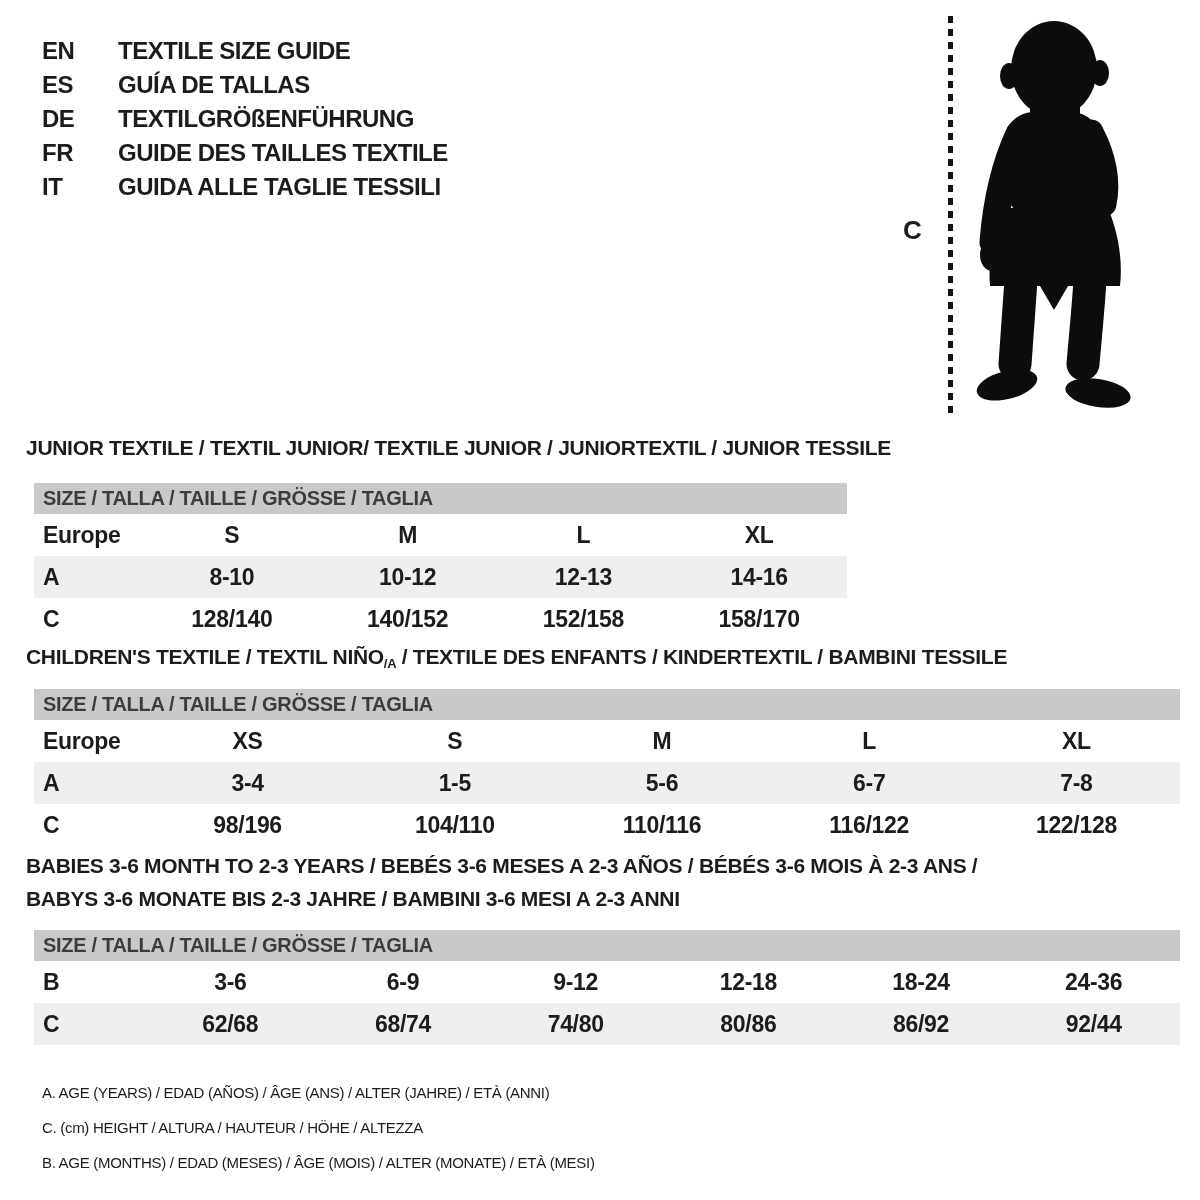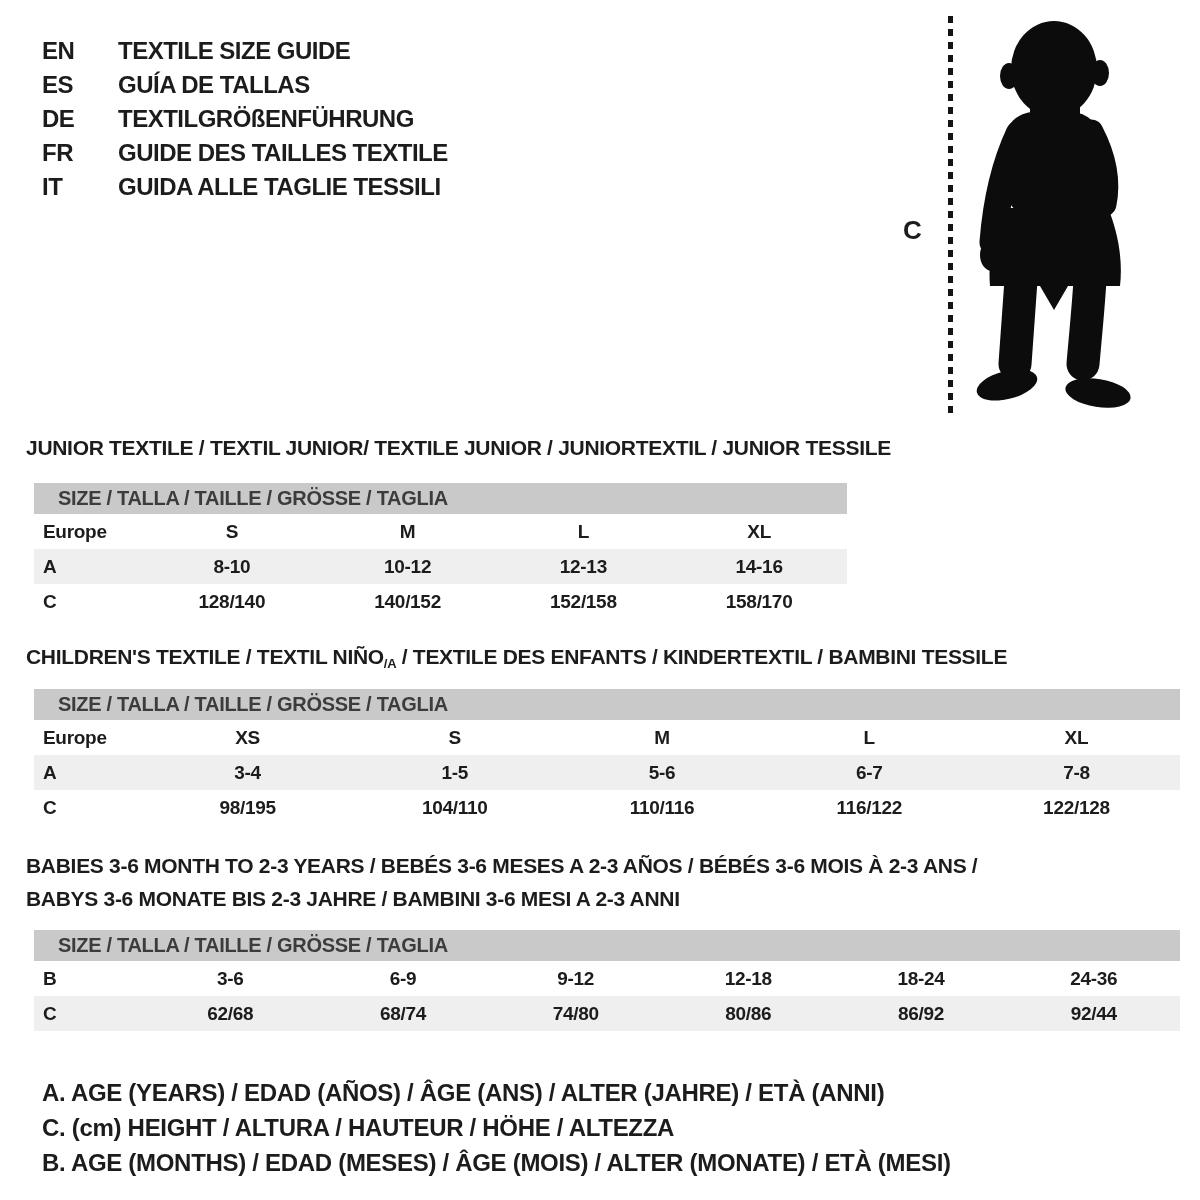--- a/index.html
+++ b/index.html
@@ -38,35 +38,35 @@
   }
   .sub-a { font-size:13px; vertical-align:-4px; font-weight:bold; }
 
   .size-table { position:absolute; left:34px; }
   .t1 { top:483px; width:813px; }
   .t2 { top:689px; width:1146px; }
   .t3 { top:930px; width:1146px; }
 
   .tbl-bar {
     height:31px; line-height:31px; background:#c9c9c9; color:#3c3c3c;
-    font-size:20px; font-weight:bold; letter-spacing:-0.3px; padding-left:24px;
+    font-size:20px; font-weight:bold; letter-spacing:-0.3px; padding-left:9px;
   }
   .tbl-row {
-    display:flex; height:35px; align-items:center;
-    font-size:19px; font-weight:bold; letter-spacing:-0.3px; color:#1c1c1c;
+    display:flex; height:42px; align-items:center;
+    font-size:23px; font-weight:bold; letter-spacing:-0.3px; color:#1c1c1c;
   }
   .tbl-row.shade { background:#efefef; }
   .tbl-label { width:110px; padding-left:9px; }
   .tbl-cell { flex:1; text-align:center; }
 
   
   .legend { position:absolute; left:42px; top:1075px; }
   .legend-line {
     height:35px; display:flex; align-items:center;
-    font-size:24px; font-weight:bold; letter-spacing:-0.3px;
+    font-size:15px; font-weight:normal; letter-spacing:-0.3px;
   }
 </style>
 </head>
 <body>
 
 <div class="lang-header">
   <div class="lang-row">
     <span class="lang-code">EN</span>
     <span class="lang-title">TEXTILE SIZE GUIDE</span>
   </div>
@@ -151,21 +151,21 @@
     <div class="tbl-row shade">
       <span class="tbl-label">A</span>
       <span class="tbl-cell">3-4</span>
       <span class="tbl-cell">1-5</span>
       <span class="tbl-cell">5-6</span>
       <span class="tbl-cell">6-7</span>
       <span class="tbl-cell">7-8</span>
     </div>
     <div class="tbl-row">
       <span class="tbl-label">C</span>
-      <span class="tbl-cell">98/195</span>
+      <span class="tbl-cell">98/196</span>
       <span class="tbl-cell">104/110</span>
       <span class="tbl-cell">110/116</span>
       <span class="tbl-cell">116/122</span>
       <span class="tbl-cell">122/128</span>
     </div>
   </div>
 
 <div class="sec-title" style="top:854px">BABIES 3-6 MONTH TO 2-3 YEARS / BEBÉS 3-6 MESES A 2-3 AÑOS / BÉBÉS 3-6 MOIS À 2-3 ANS /</div>
 <div class="sec-title" style="top:887px">BABYS 3-6 MONATE BIS 2-3 JAHRE / BAMBINI 3-6 MESI A 2-3 ANNI</div>
 <div class="size-table t3">

